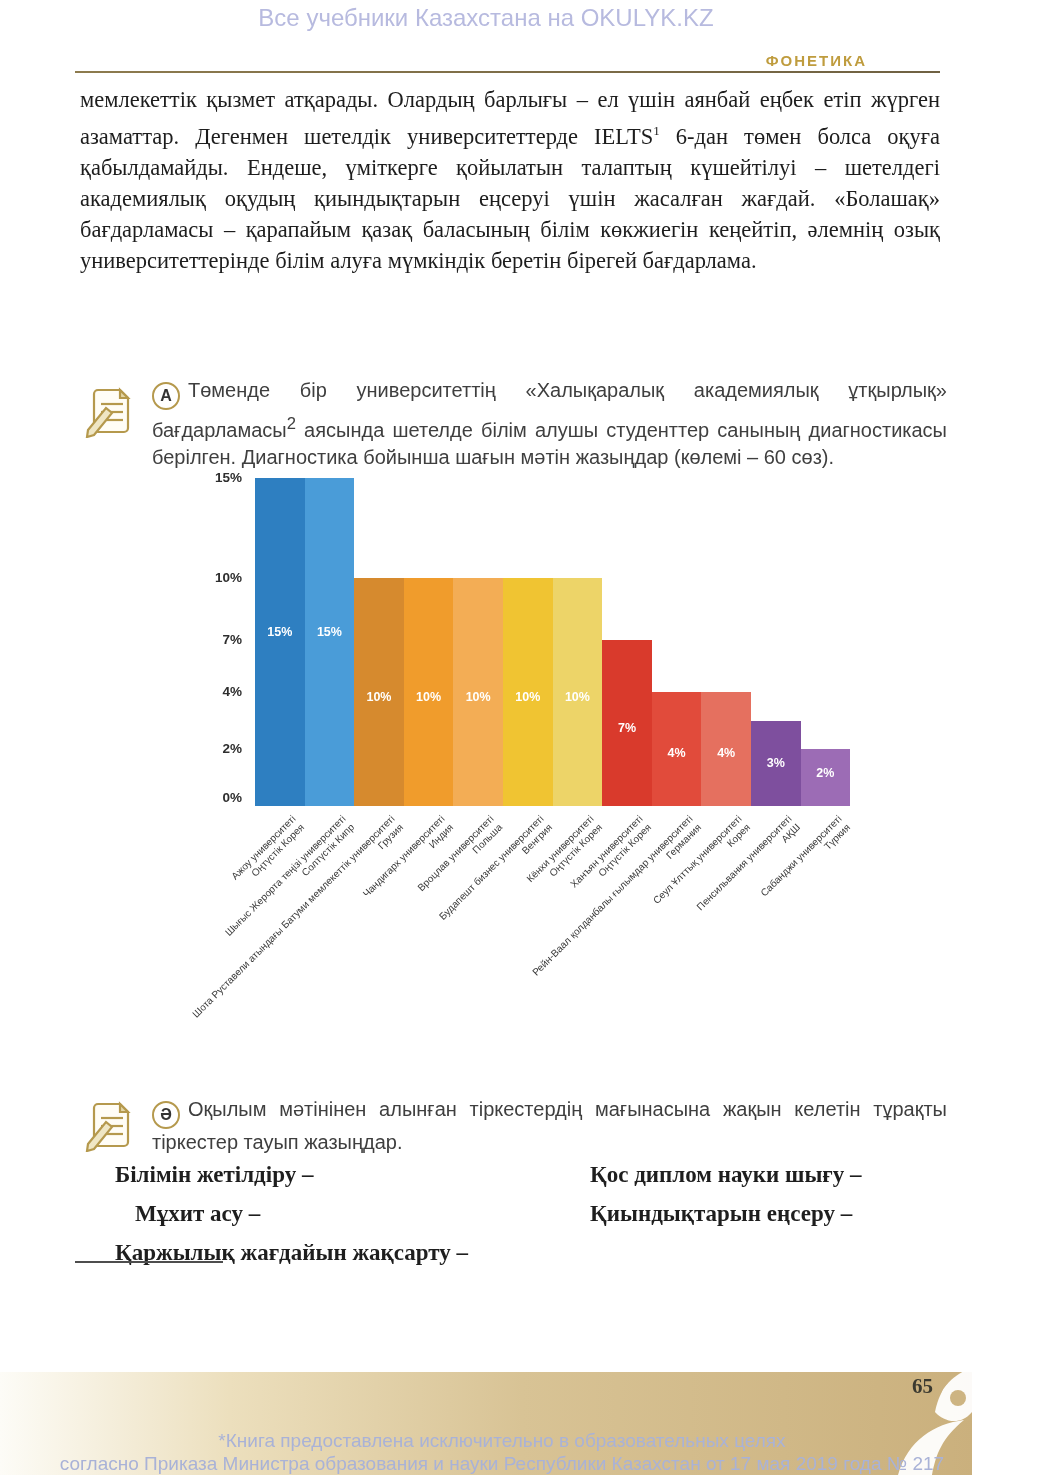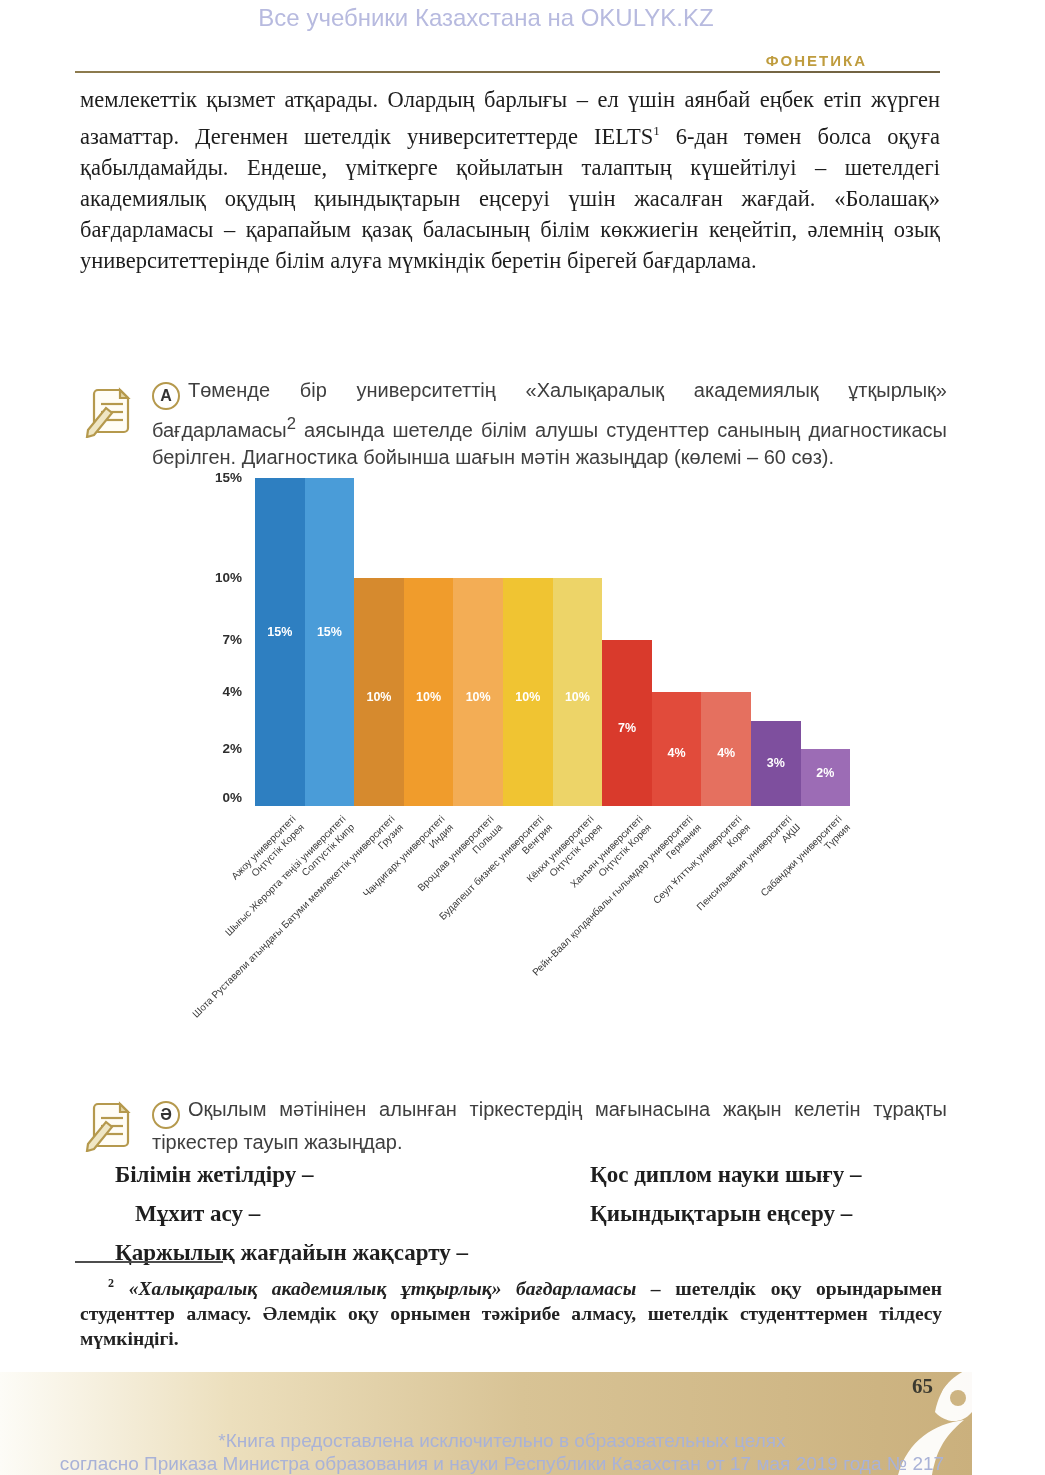--- a/index.html
+++ b/index.html
@@ -190,21 +190,20 @@
   <div class="exercise ex-b"><span class="ex-letter">Ә</span><span>Оқылым мәтінінен алынған тіркестердің мағынасына жақын келетін тұрақты тіркестер тауып жазыңдар.</span></div>
 
   <div class="phrase" style="left:115px;top:1162px;">Білімін жетілдіру –</div>
   <div class="phrase" style="left:115px;top:1201px;margin-left:20px;">Мұхит асу –</div>
   <div class="phrase" style="left:115px;top:1240px;">Қаржылық жағдайын жақсарту –</div>
   <div class="phrase" style="left:590px;top:1162px;">Қос диплом науки шығу –</div>
   <div class="phrase" style="left:590px;top:1201px;">Қиындықтарын еңсеру –</div>
 
   <div class="fn-rule"></div>
   <div class="footnotes">
-    <div><span class="fn-ind"></span><sup>2</sup> <span class="it">«Халықаралық академиялық ұтқырлық» бағдарламасы</span><span> – шетелдік оқу орындарымен студенттер алмасу. Әлемдік оқу орнымен тәжірибе алмасу, шетелдік студенттермен тілдесу мүмкіндігі.</span></div>
   </div>
 
   <div class="band"></div>
 
   <svg class="swirl" width="130" height="107" viewBox="0 0 130 107">
     <g fill="#ffffff" opacity="0.95">
       <path d="M56 107 C66 72 92 56 122 52 C100 70 94 86 90 107 Z"></path>
       <path d="M93 44 C98 18 112 6 130 0 L130 44 C118 58 102 54 93 44 Z"></path>
       <circle cx="116" cy="30" r="17"></circle>
     </g>

